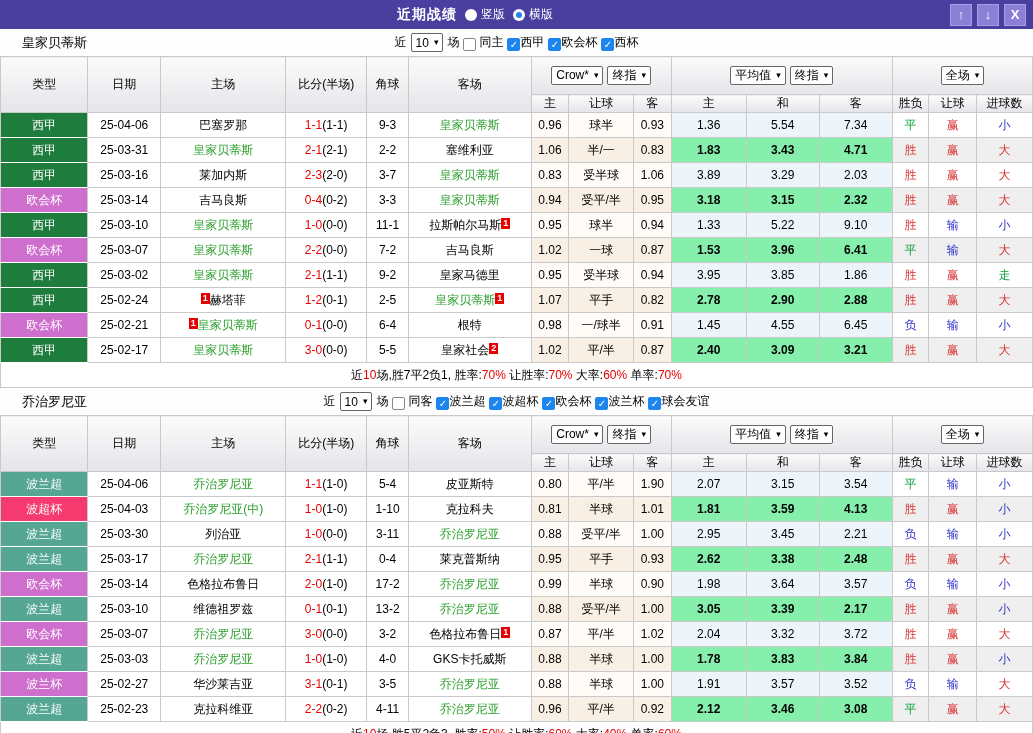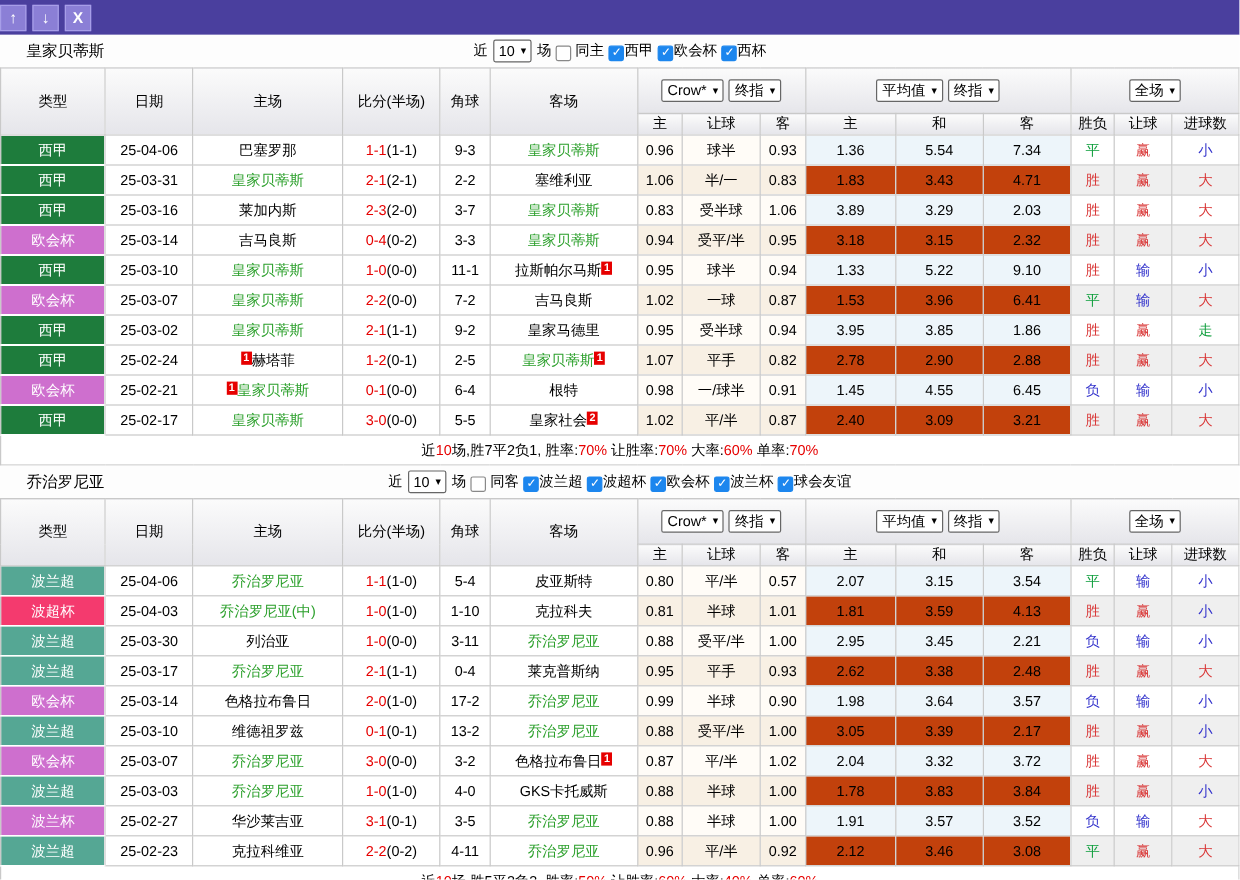--- a/index.html
+++ b/index.html
@@ -39,33 +39,44 @@
   .labels-row th { height:17px; }
   tr.data-row td { height:25px; }
   .type { color:#fff; border-top:1px solid #fff; border-bottom:1px solid #fff; }
   .self { color:#2CA02C; }
   .score-main { color:#E60000;text-align:right; }
   .card { display:inline-block; background:#E60000; color:#fff; font-size:9px; font-weight:bold;
           line-height:11px; padding:0 2px; vertical-align:3px; }
   .odds-odd { background:#FFFCF7; }
   .odds-even { background:#F8F0E4; }
   .avg-odd  { background:#EDF5FA; }
-  .avg-even { background:#c2410c; }
+  .avg-even { background:#86efac;font-weight:bold; }
   .res-odd  { background:#FFFFFF; }
   .res-even { background:#EFEFEF; }
   .c-r { color:#D93636; }
   .c-b { color:#3333CC; }
   .c-g { color:#0E9E3C; }
   .summary-row td { height:25px; background:#fff; }
   .sum-red { color:#E60000; }
 </style>
 </head>
 <body>
 
 <div class="titlebar">
+  <div class="titlebar-center">
+    <span class="title">近期战绩</span>
+    <label class="radio-opt">
+      <span class="radio"></span>
+      <span>竖版</span>
+    </label>
+    <label class="radio-opt">
+      <span class="radio checked"></span>
+      <span>横版</span>
+    </label>
+  </div>
   <div class="tb-group">
     <div class="tb-btn">
         <span>↑</span>
       </div>
     <div class="tb-btn">
         <span>↓</span>
       </div>
     <div class="tb-btn">
         <span>X</span>
       </div>
@@ -431,21 +442,21 @@
       <tbody>
         <tr class="data-row">
             <td class="type" style="background:#55A794">波兰超</td>
             <td>25-04-06</td>
             <td class="self">乔治罗尼亚</td>
             <td><span class="score-main">1-1</span><span>(1-0)</span></td>
             <td>5-4</td>
             <td class="">皮亚斯特</td>
             <td class="odds-odd">0.80</td>
             <td class="odds-odd">平/半</td>
-            <td class="odds-odd">0.57</td>
+            <td class="odds-odd">1.90</td>
             <td class="avg-odd">2.07</td>
             <td class="avg-odd">3.15</td>
             <td class="avg-odd">3.54</td>
             <td class="res-odd c-g">平</td>
             <td class="res-odd c-b">输</td>
             <td class="res-odd c-b">小</td>
           </tr>
           <tr class="data-row">
             <td class="type" style="background:#F43A6E">波超杯</td>
             <td>25-04-03</td>

